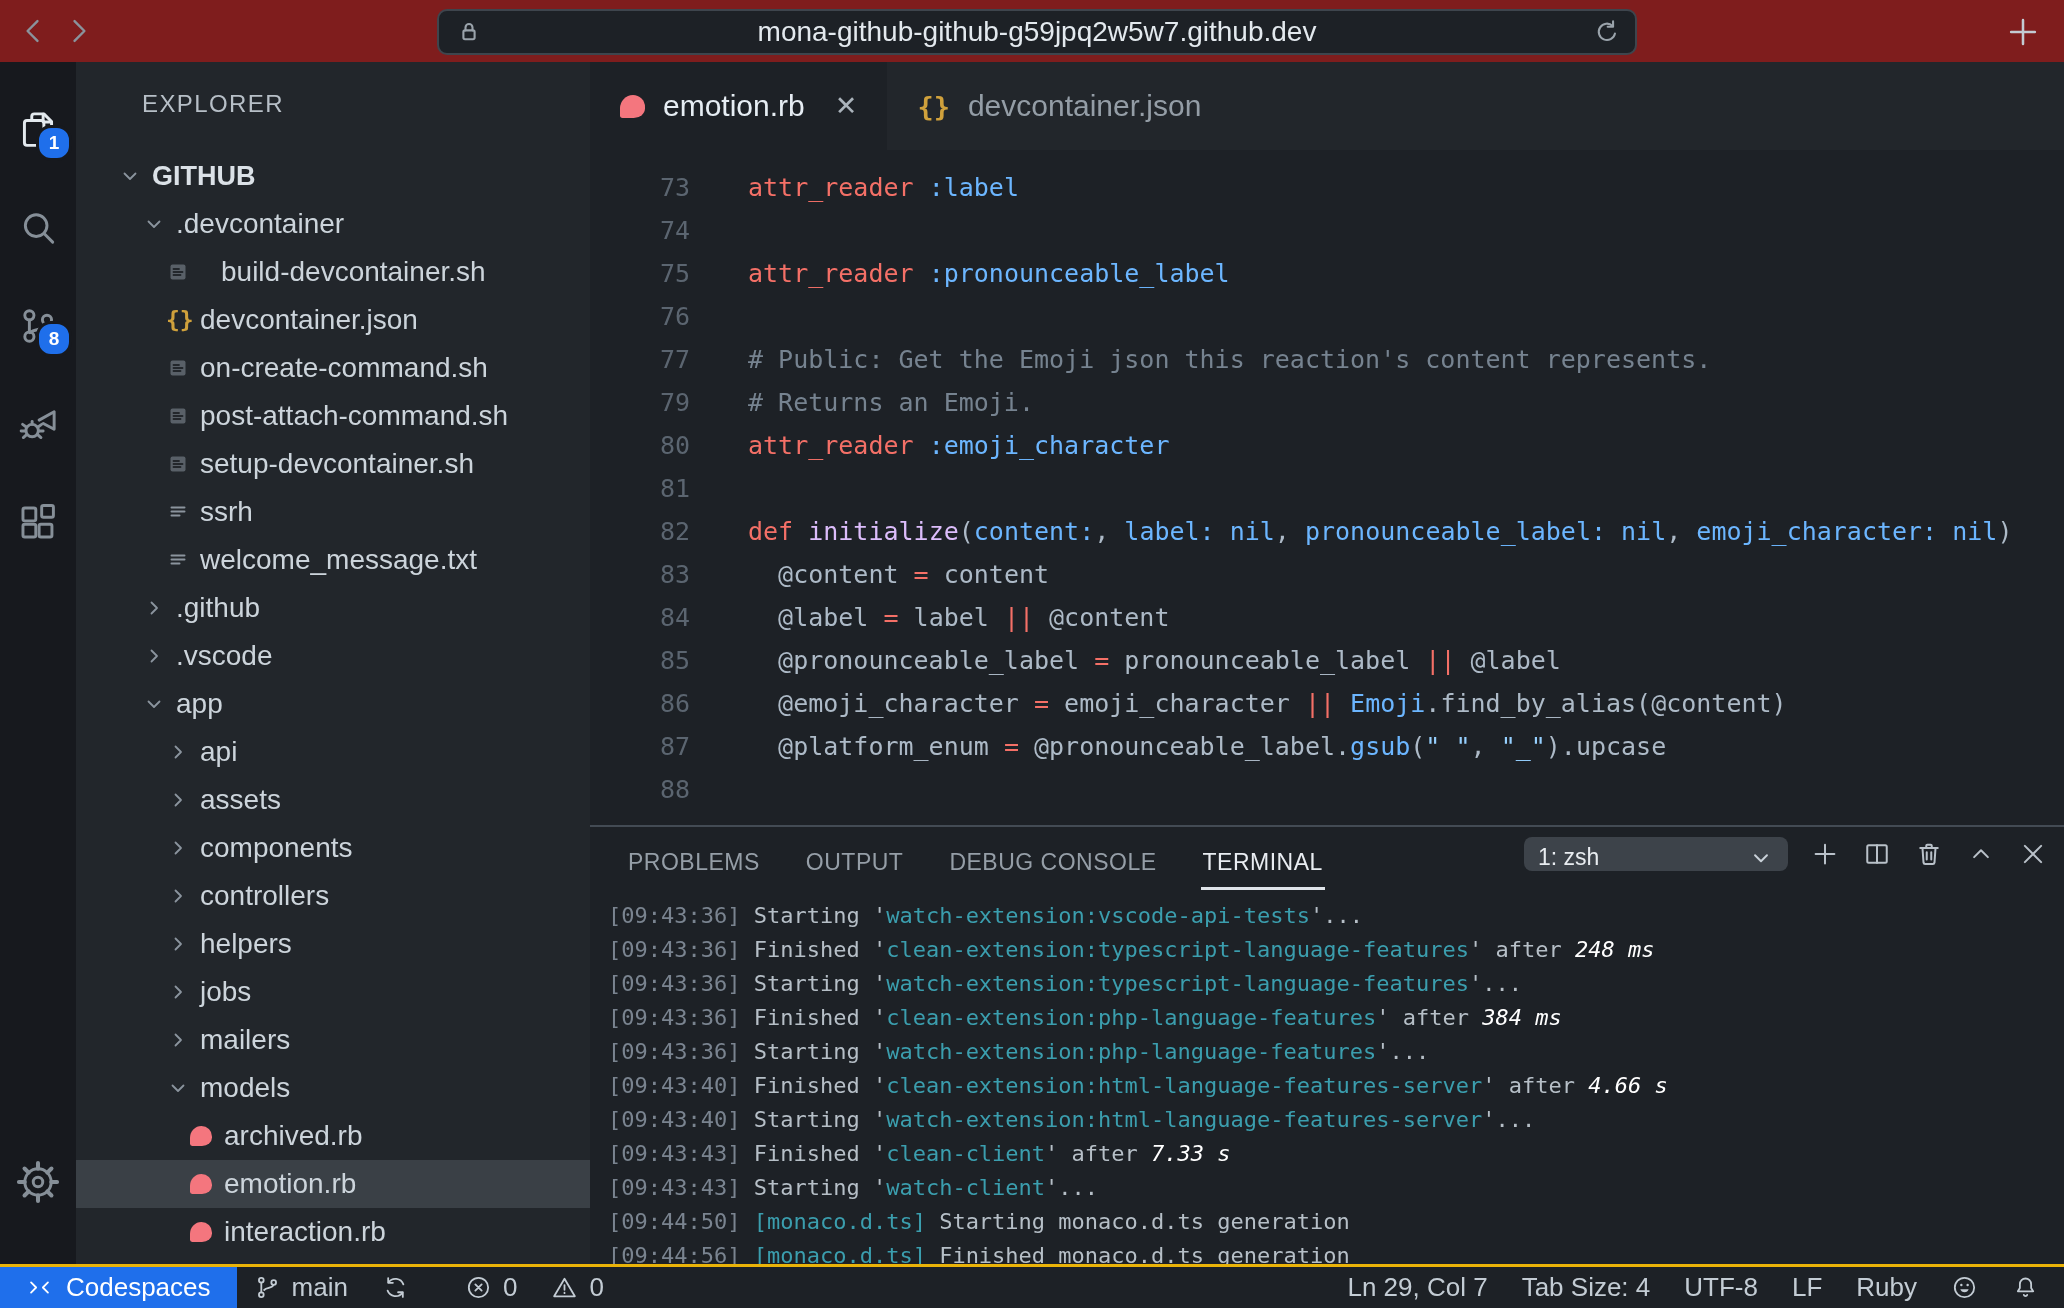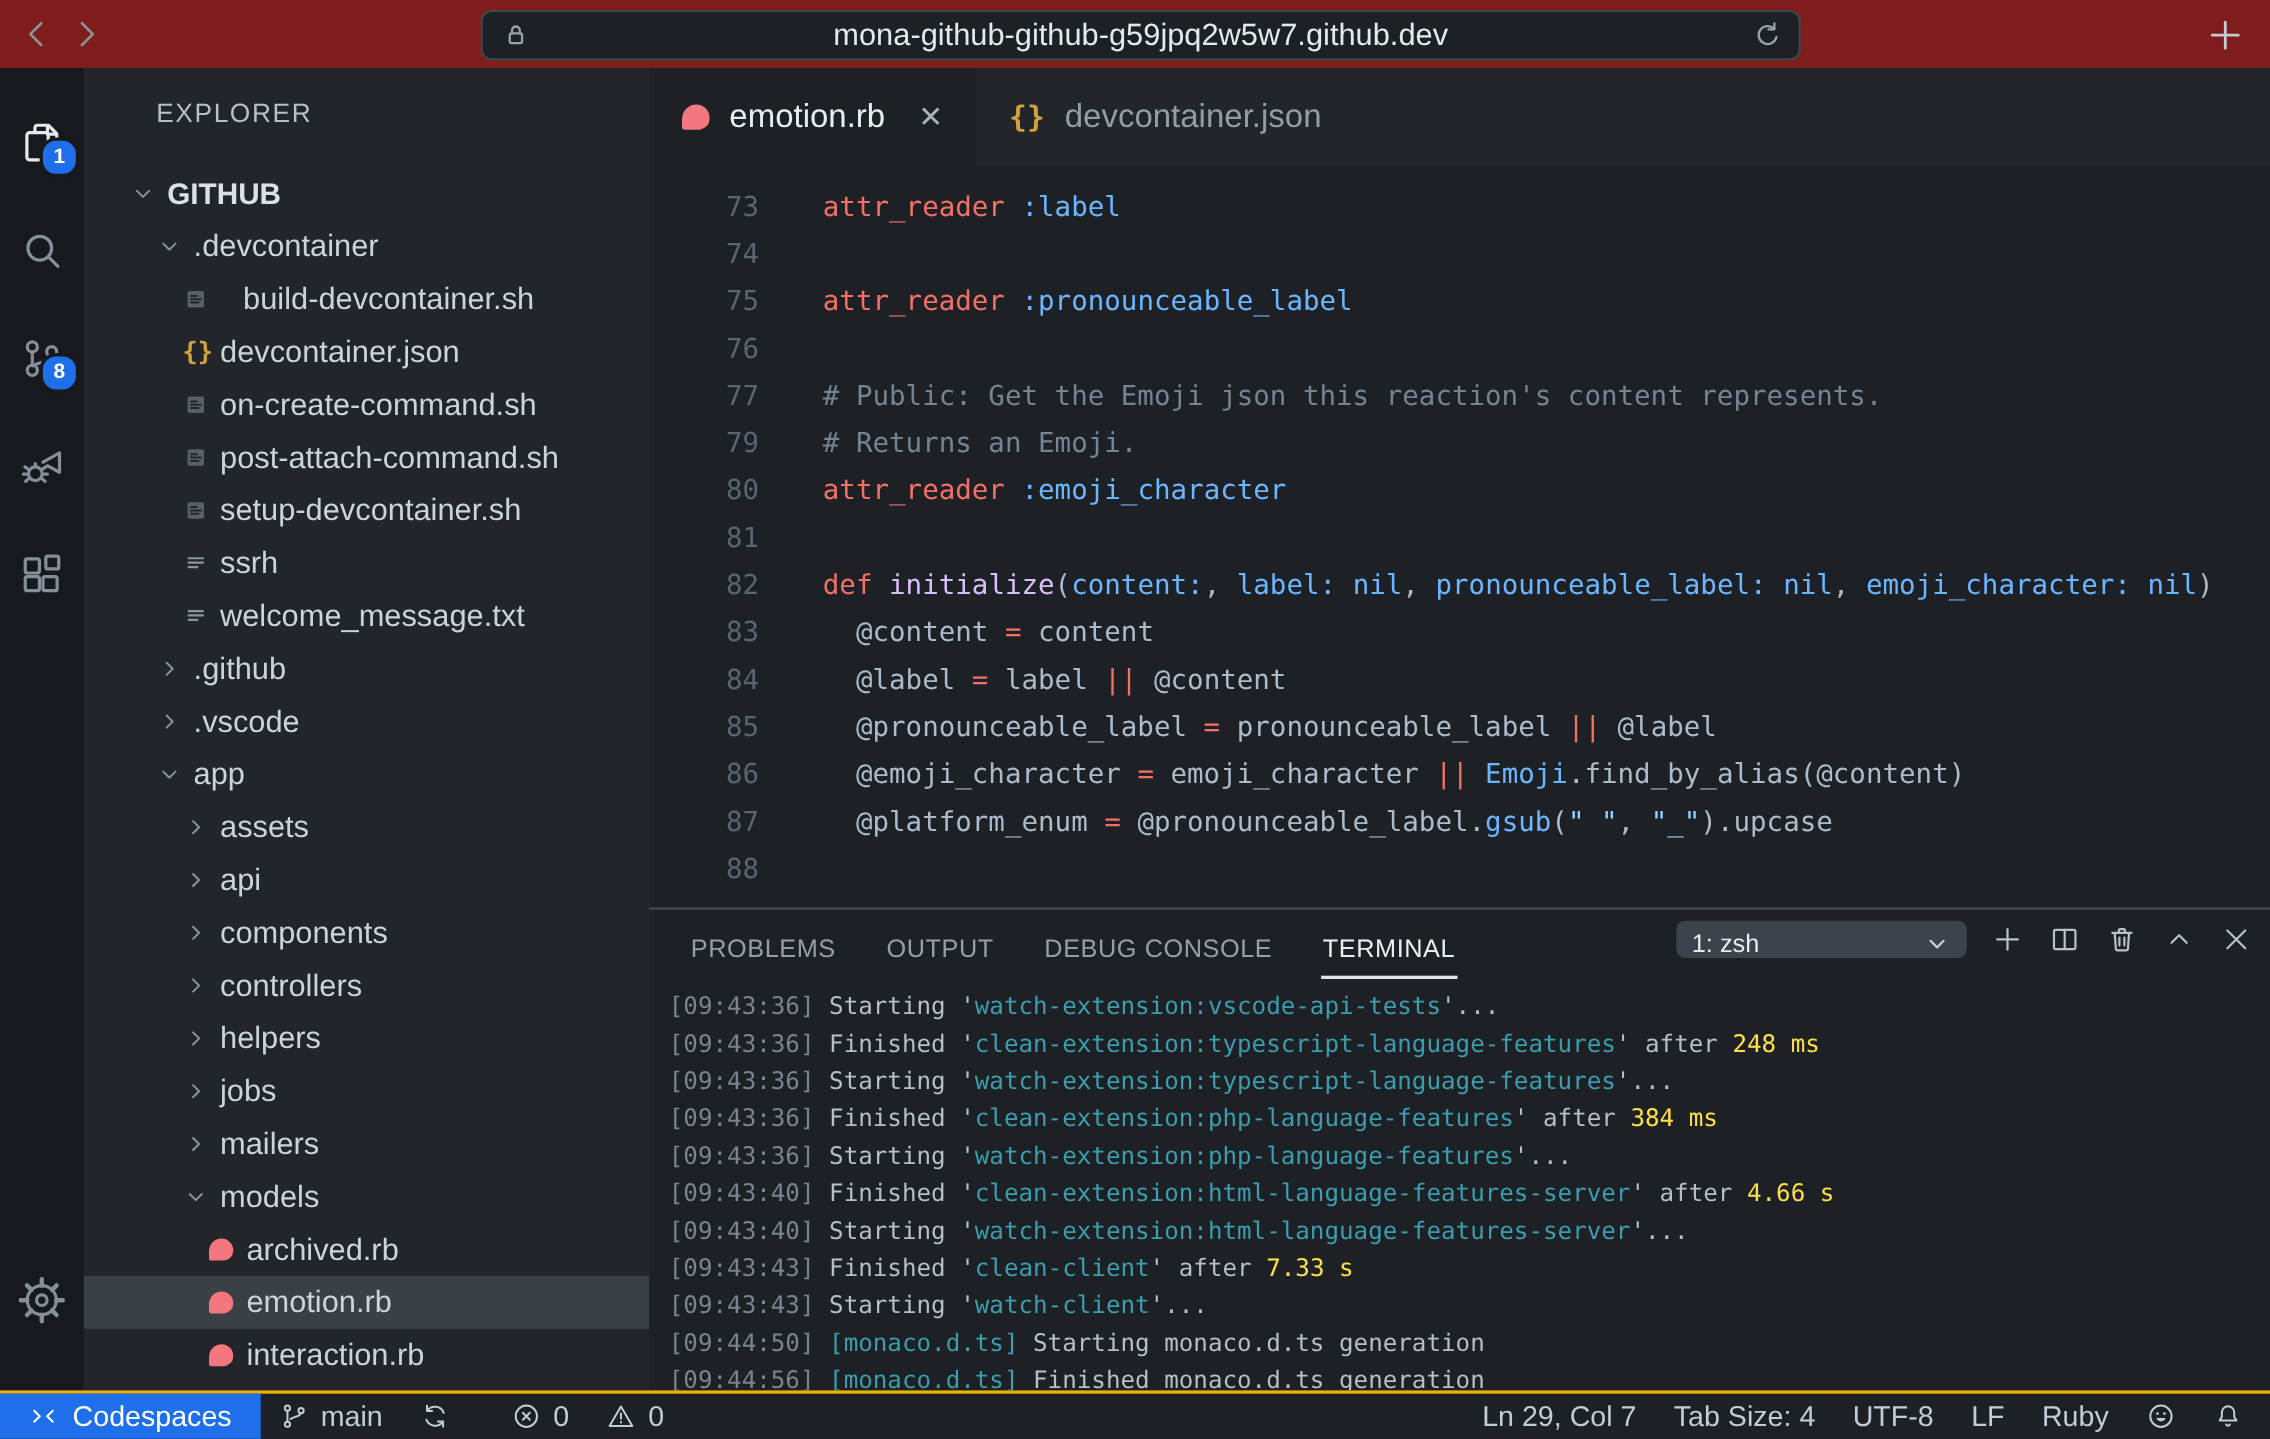--- a/index.html
+++ b/index.html
@@ -76,21 +76,21 @@
   .panel-toolbar{position:absolute;top:10px;right:16px;display:flex;align-items:center;}
   .shell-select{width:236px;height:34px;background:#3d434a;border-radius:8px;display:flex;align-items:flex-end;
                 padding:0 14px;font-size:23px;color:#e8ecf0;}
   .shell-select .chev{margin-left:auto;color:#c9d1d9;}
   .shell-select .chev svg{width:26px;height:26px;}
   .pbtn{width:30px;height:30px;margin-left:22px;color:#b9c1c9;display:flex;align-items:center;justify-content:center;}
   .pbtn svg{width:30px;height:30px;stroke-width:1.6;}
   .terminal{position:absolute;top:72px;left:0;right:0;bottom:0;overflow:hidden;
             font-family:"DejaVu Sans Mono",monospace;font-size:22px;padding-left:18px;}
   .term-line{height:34px;line-height:34px;white-space:pre;}
-  .tm-ts{color:#7a8490;} .tm-t{color:#b6bfc7;} .tm-task{color:#3b9eae;} .tm-dur{color:#fde047;}
+  .tm-ts{color:#7a8490;} .tm-t{color:#b6bfc7;} .tm-task{color:#3b9eae;} .tm-dur{color:#ffffff;font-style:italic;}
 
   
   .status-bar{position:absolute;bottom:0;left:0;right:0;height:44px;background:#1d2126;border-top:3px solid #eab308;
               display:flex;align-items:center;font-size:26px;color:#c3ccd4;box-sizing:border-box;}
   .sb-left,.sb-right{display:flex;align-items:center;height:100%;}
   .sb-right{margin-left:auto;padding-right:8px;}
   .sb-item{display:flex;align-items:center;gap:11px;padding:0 17px;height:100%;cursor:default;}
   .sb-item svg{width:27px;height:27px;stroke-width:1.6;}
   .sb-item.codespaces{background:#1f6feb;color:#fff;padding:0 26px;gap:13px;font-weight:500;}
   .sb-item.gap-left{margin-left:22px;}
@@ -302,29 +302,29 @@
           </svg>
         </span>
         <span class="tree-label">app</span>
       </div>
       <div class="tree-row" style="padding-left: 90px;">
         <span class="slot">
           <svg viewBox="0 0 24 24">
             <path d="M9.5 6.5L15 12l-5.5 5.5"></path>
           </svg>
         </span>
+        <span class="tree-label">api</span>
+      </div>
+      <div class="tree-row" style="padding-left: 90px;">
+        <span class="slot">
+          <svg viewBox="0 0 24 24">
+            <path d="M9.5 6.5L15 12l-5.5 5.5"></path>
+          </svg>
+        </span>
         <span class="tree-label">assets</span>
-      </div>
-      <div class="tree-row" style="padding-left: 90px;">
-        <span class="slot">
-          <svg viewBox="0 0 24 24">
-            <path d="M9.5 6.5L15 12l-5.5 5.5"></path>
-          </svg>
-        </span>
-        <span class="tree-label">api</span>
       </div>
       <div class="tree-row" style="padding-left: 90px;">
         <span class="slot">
           <svg viewBox="0 0 24 24">
             <path d="M9.5 6.5L15 12l-5.5 5.5"></path>
           </svg>
         </span>
         <span class="tree-label">components</span>
       </div>
       <div class="tree-row" style="padding-left: 90px;">

